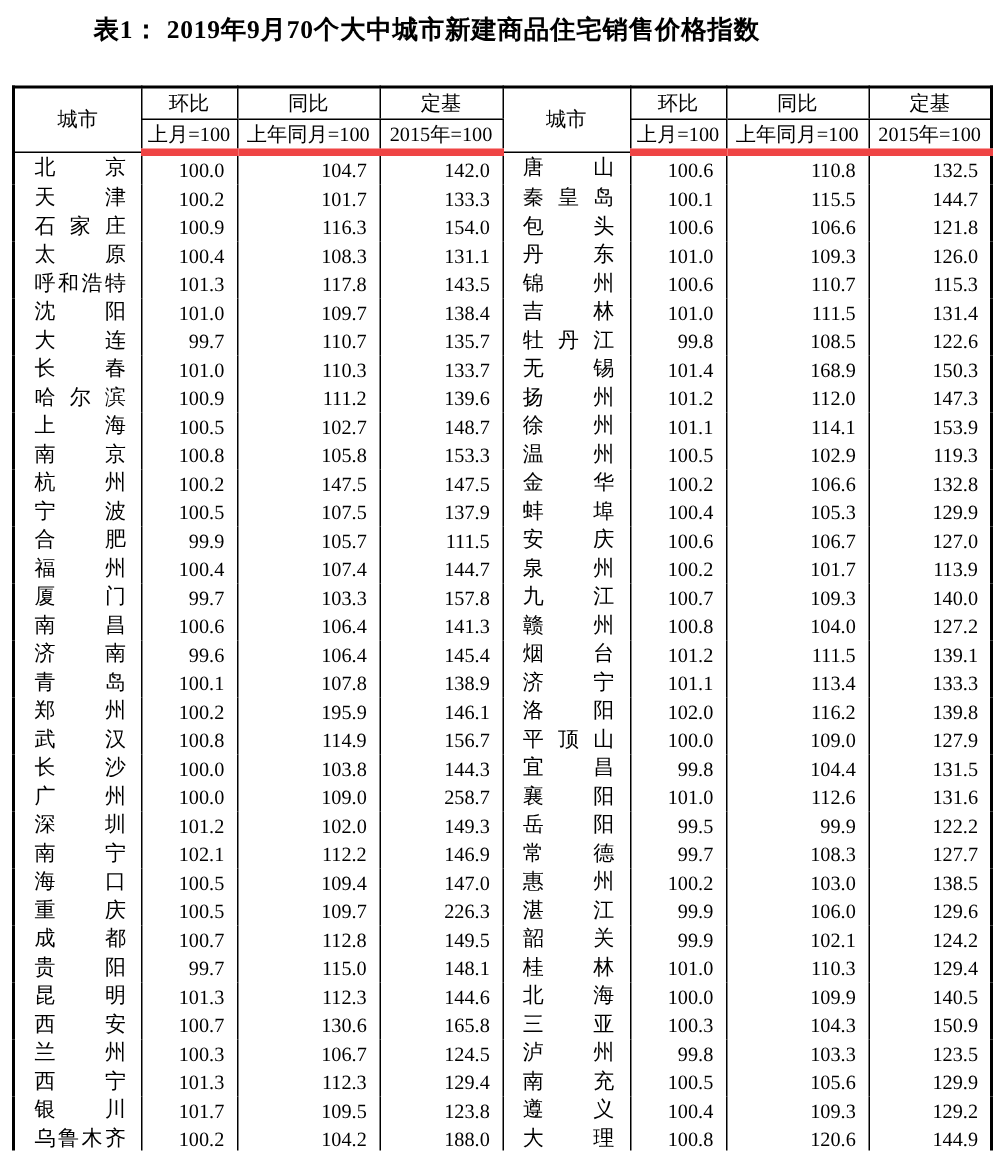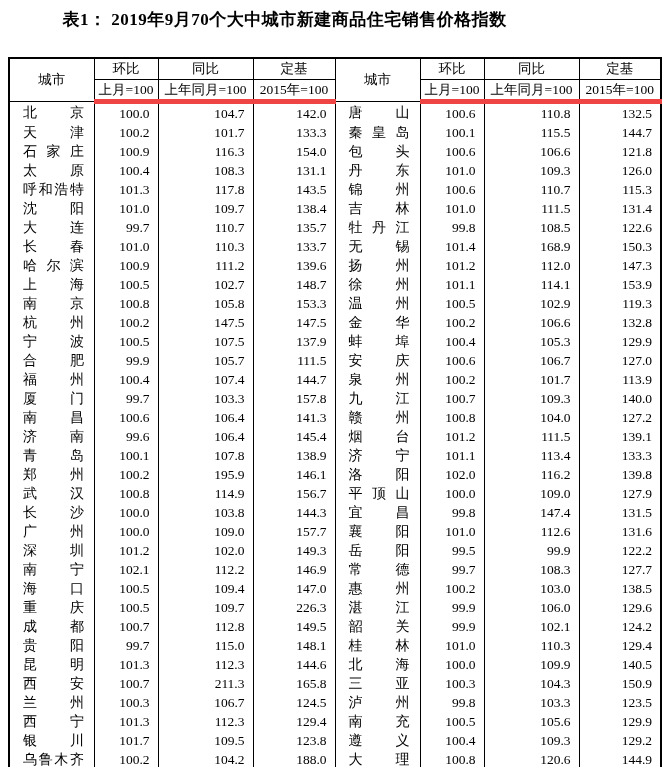--- a/index.html
+++ b/index.html
@@ -328,28 +328,28 @@
         <td class="num">109.0</td>
         <td class="num">127.9</td>
       </tr>
       <tr>
         <td class="city"><span class="city-inner">长沙</span></td>
         <td class="num">100.0</td>
         <td class="num">103.8</td>
         <td class="num">144.3</td>
         <td class="city"><span class="city-inner">宜昌</span></td>
         <td class="num">99.8</td>
-        <td class="num">147.4</td>
+        <td class="num">104.4</td>
         <td class="num">131.5</td>
       </tr>
       <tr>
         <td class="city"><span class="city-inner">广州</span></td>
         <td class="num">100.0</td>
         <td class="num">109.0</td>
-        <td class="num">157.7</td>
+        <td class="num">258.7</td>
         <td class="city"><span class="city-inner">襄阳</span></td>
         <td class="num">101.0</td>
         <td class="num">112.6</td>
         <td class="num">131.6</td>
       </tr>
       <tr>
         <td class="city"><span class="city-inner">深圳</span></td>
         <td class="num">101.2</td>
         <td class="num">102.0</td>
         <td class="num">149.3</td>
@@ -414,21 +414,21 @@
         <td class="num">112.3</td>
         <td class="num">144.6</td>
         <td class="city"><span class="city-inner">北海</span></td>
         <td class="num">100.0</td>
         <td class="num">109.9</td>
         <td class="num">140.5</td>
       </tr>
       <tr>
         <td class="city"><span class="city-inner">西安</span></td>
         <td class="num">100.7</td>
-        <td class="num">211.3</td>
+        <td class="num">130.6</td>
         <td class="num">165.8</td>
         <td class="city"><span class="city-inner">三亚</span></td>
         <td class="num">100.3</td>
         <td class="num">104.3</td>
         <td class="num">150.9</td>
       </tr>
       <tr>
         <td class="city"><span class="city-inner">兰州</span></td>
         <td class="num">100.3</td>
         <td class="num">106.7</td>

